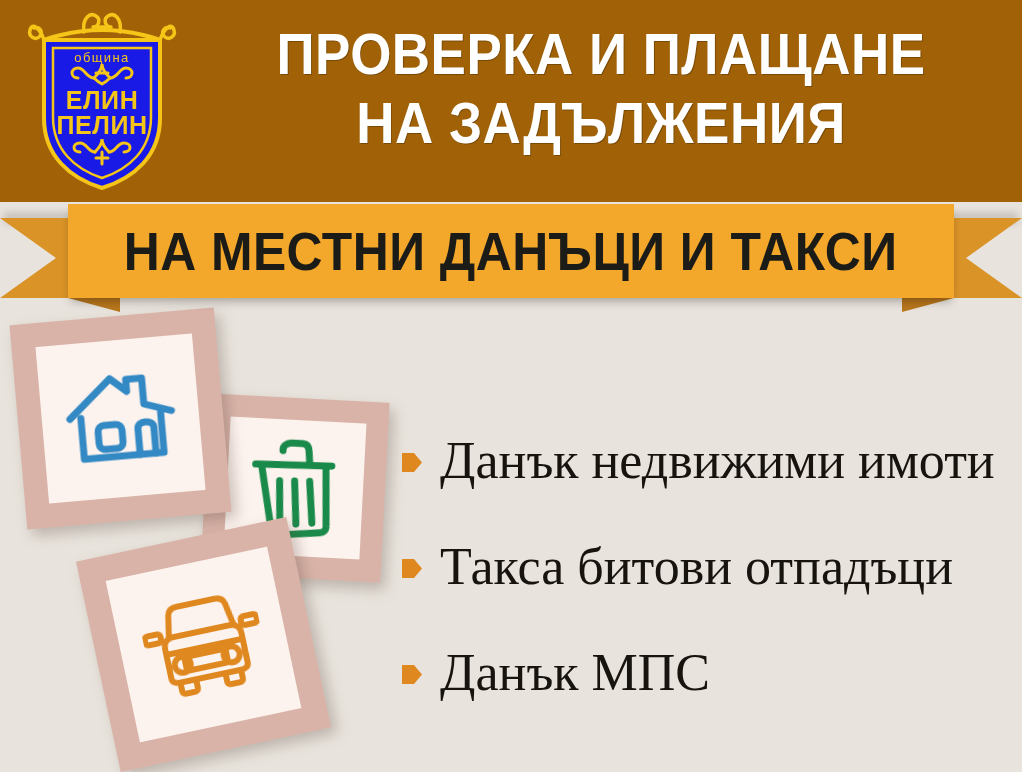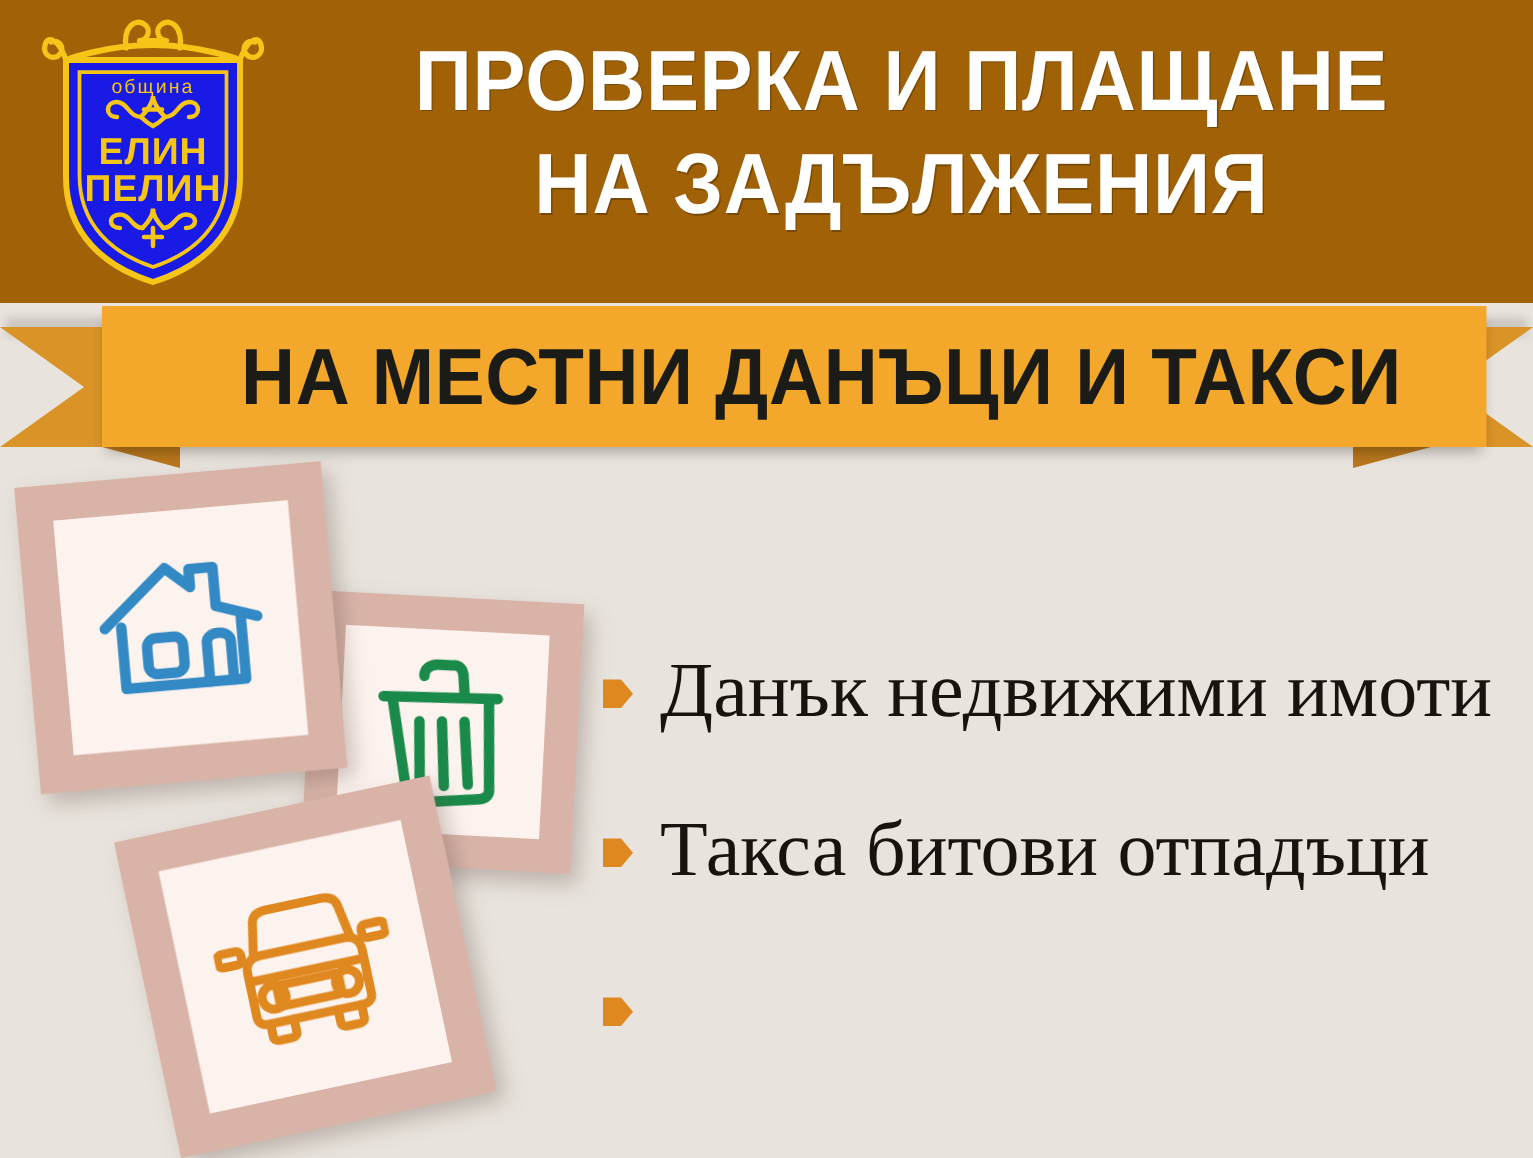--- a/index.html
+++ b/index.html
@@ -78,21 +78,21 @@
     background:rgba(0,0,0,0.13);
     filter:blur(3px);
   }
   .ribbon-shadowstrip.left{left:4px;}
   .ribbon-shadowstrip.right{right:4px;}
   .ribbon-main{
     position:absolute;left:68px;top:4px;
     width:886px;height:94px;
     background:#f3a72b;
     box-shadow:0 6px 9px -3px rgba(0,0,0,0.30);
-    display:flex;align-items:center;justify-content:center;padding-left:37px;
+    display:flex;align-items:center;justify-content:center;
   }
   .ribbon-text{
     font-family:"Liberation Sans", sans-serif;
     font-weight:bold;
     font-size:53px;
     color:#1b1b17;
     letter-spacing:0.5px;
     transform:scaleX(0.94);
     white-space:nowrap;
   }
@@ -401,17 +401,18 @@
       </span>
       <span class="bullet-text">Такса битови отпадъци</span>
     </div>
 
     <div class="bullet-row">
       <span class="bullet-mark">
         <svg width="20" height="23" viewBox="0 0 20 23" aria-hidden="true">
           <path d="M0 2 L12 2 L20 11.5 L12 21 L0 21 Z" fill="#e08820"></path>
         </svg>
       </span>
+      <span class="bullet-text">Данък МПС</span>
     </div>
 
   </div>
 
 </div>
 
 </body></html>

